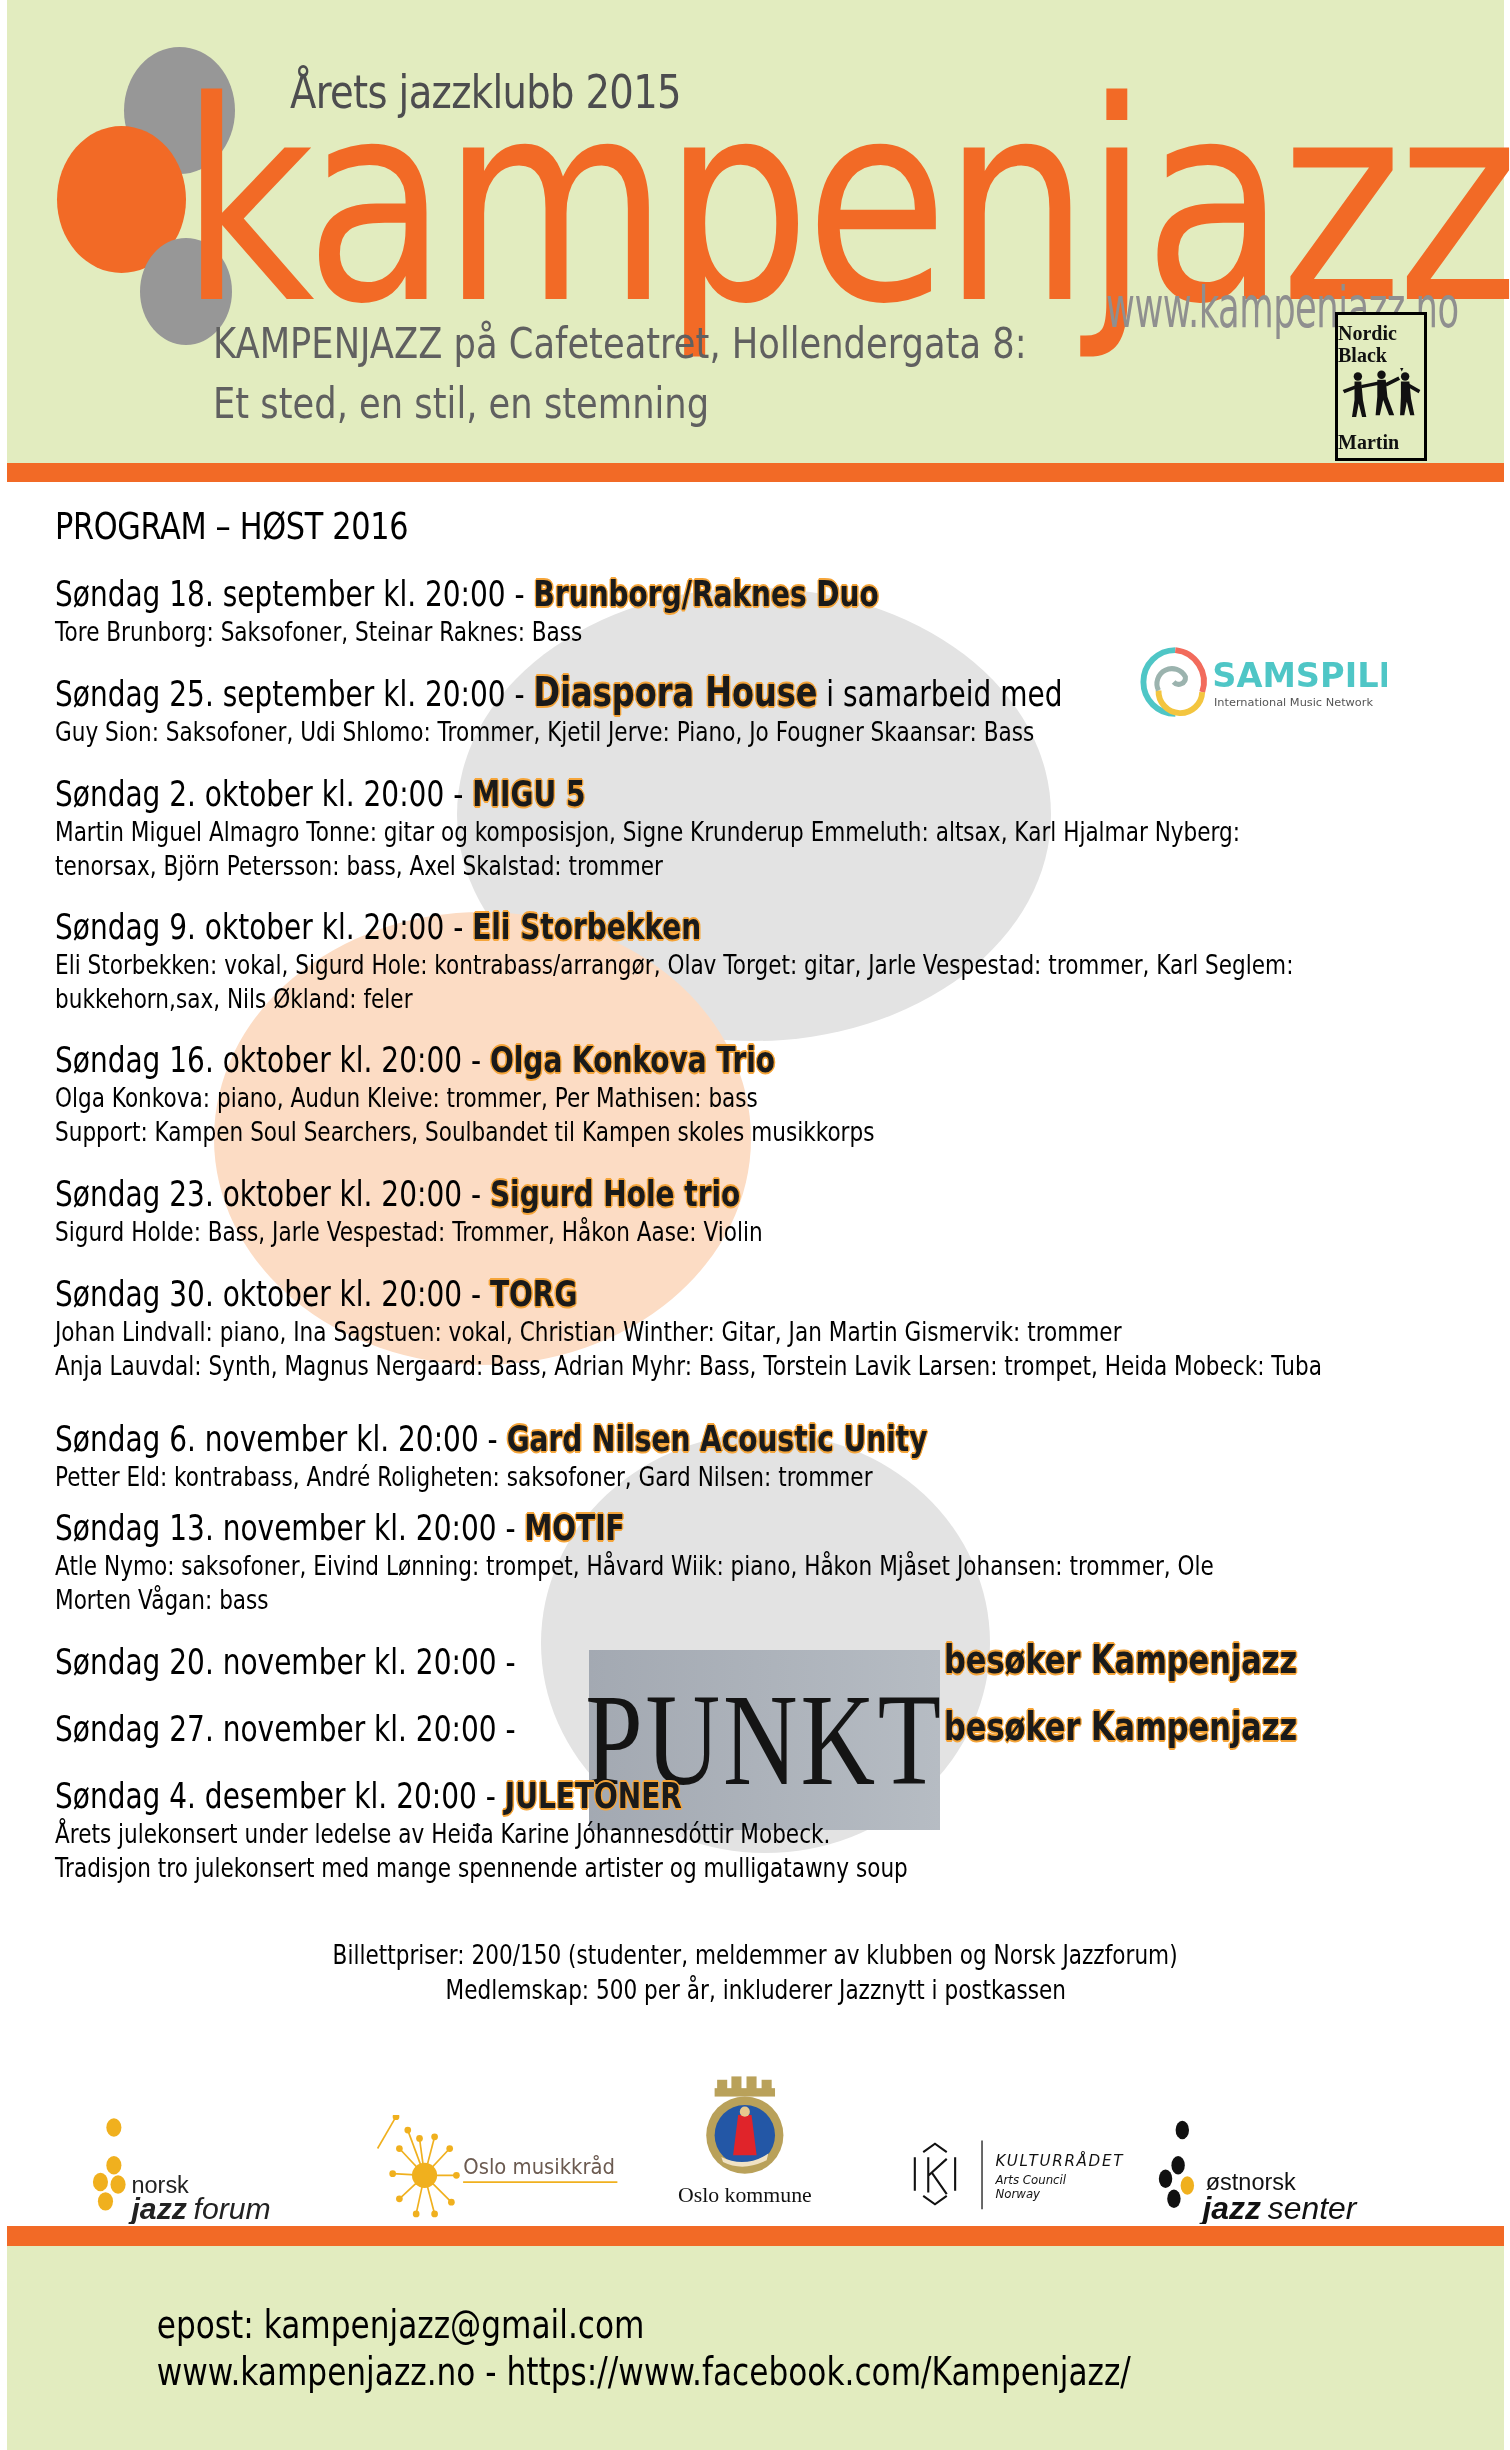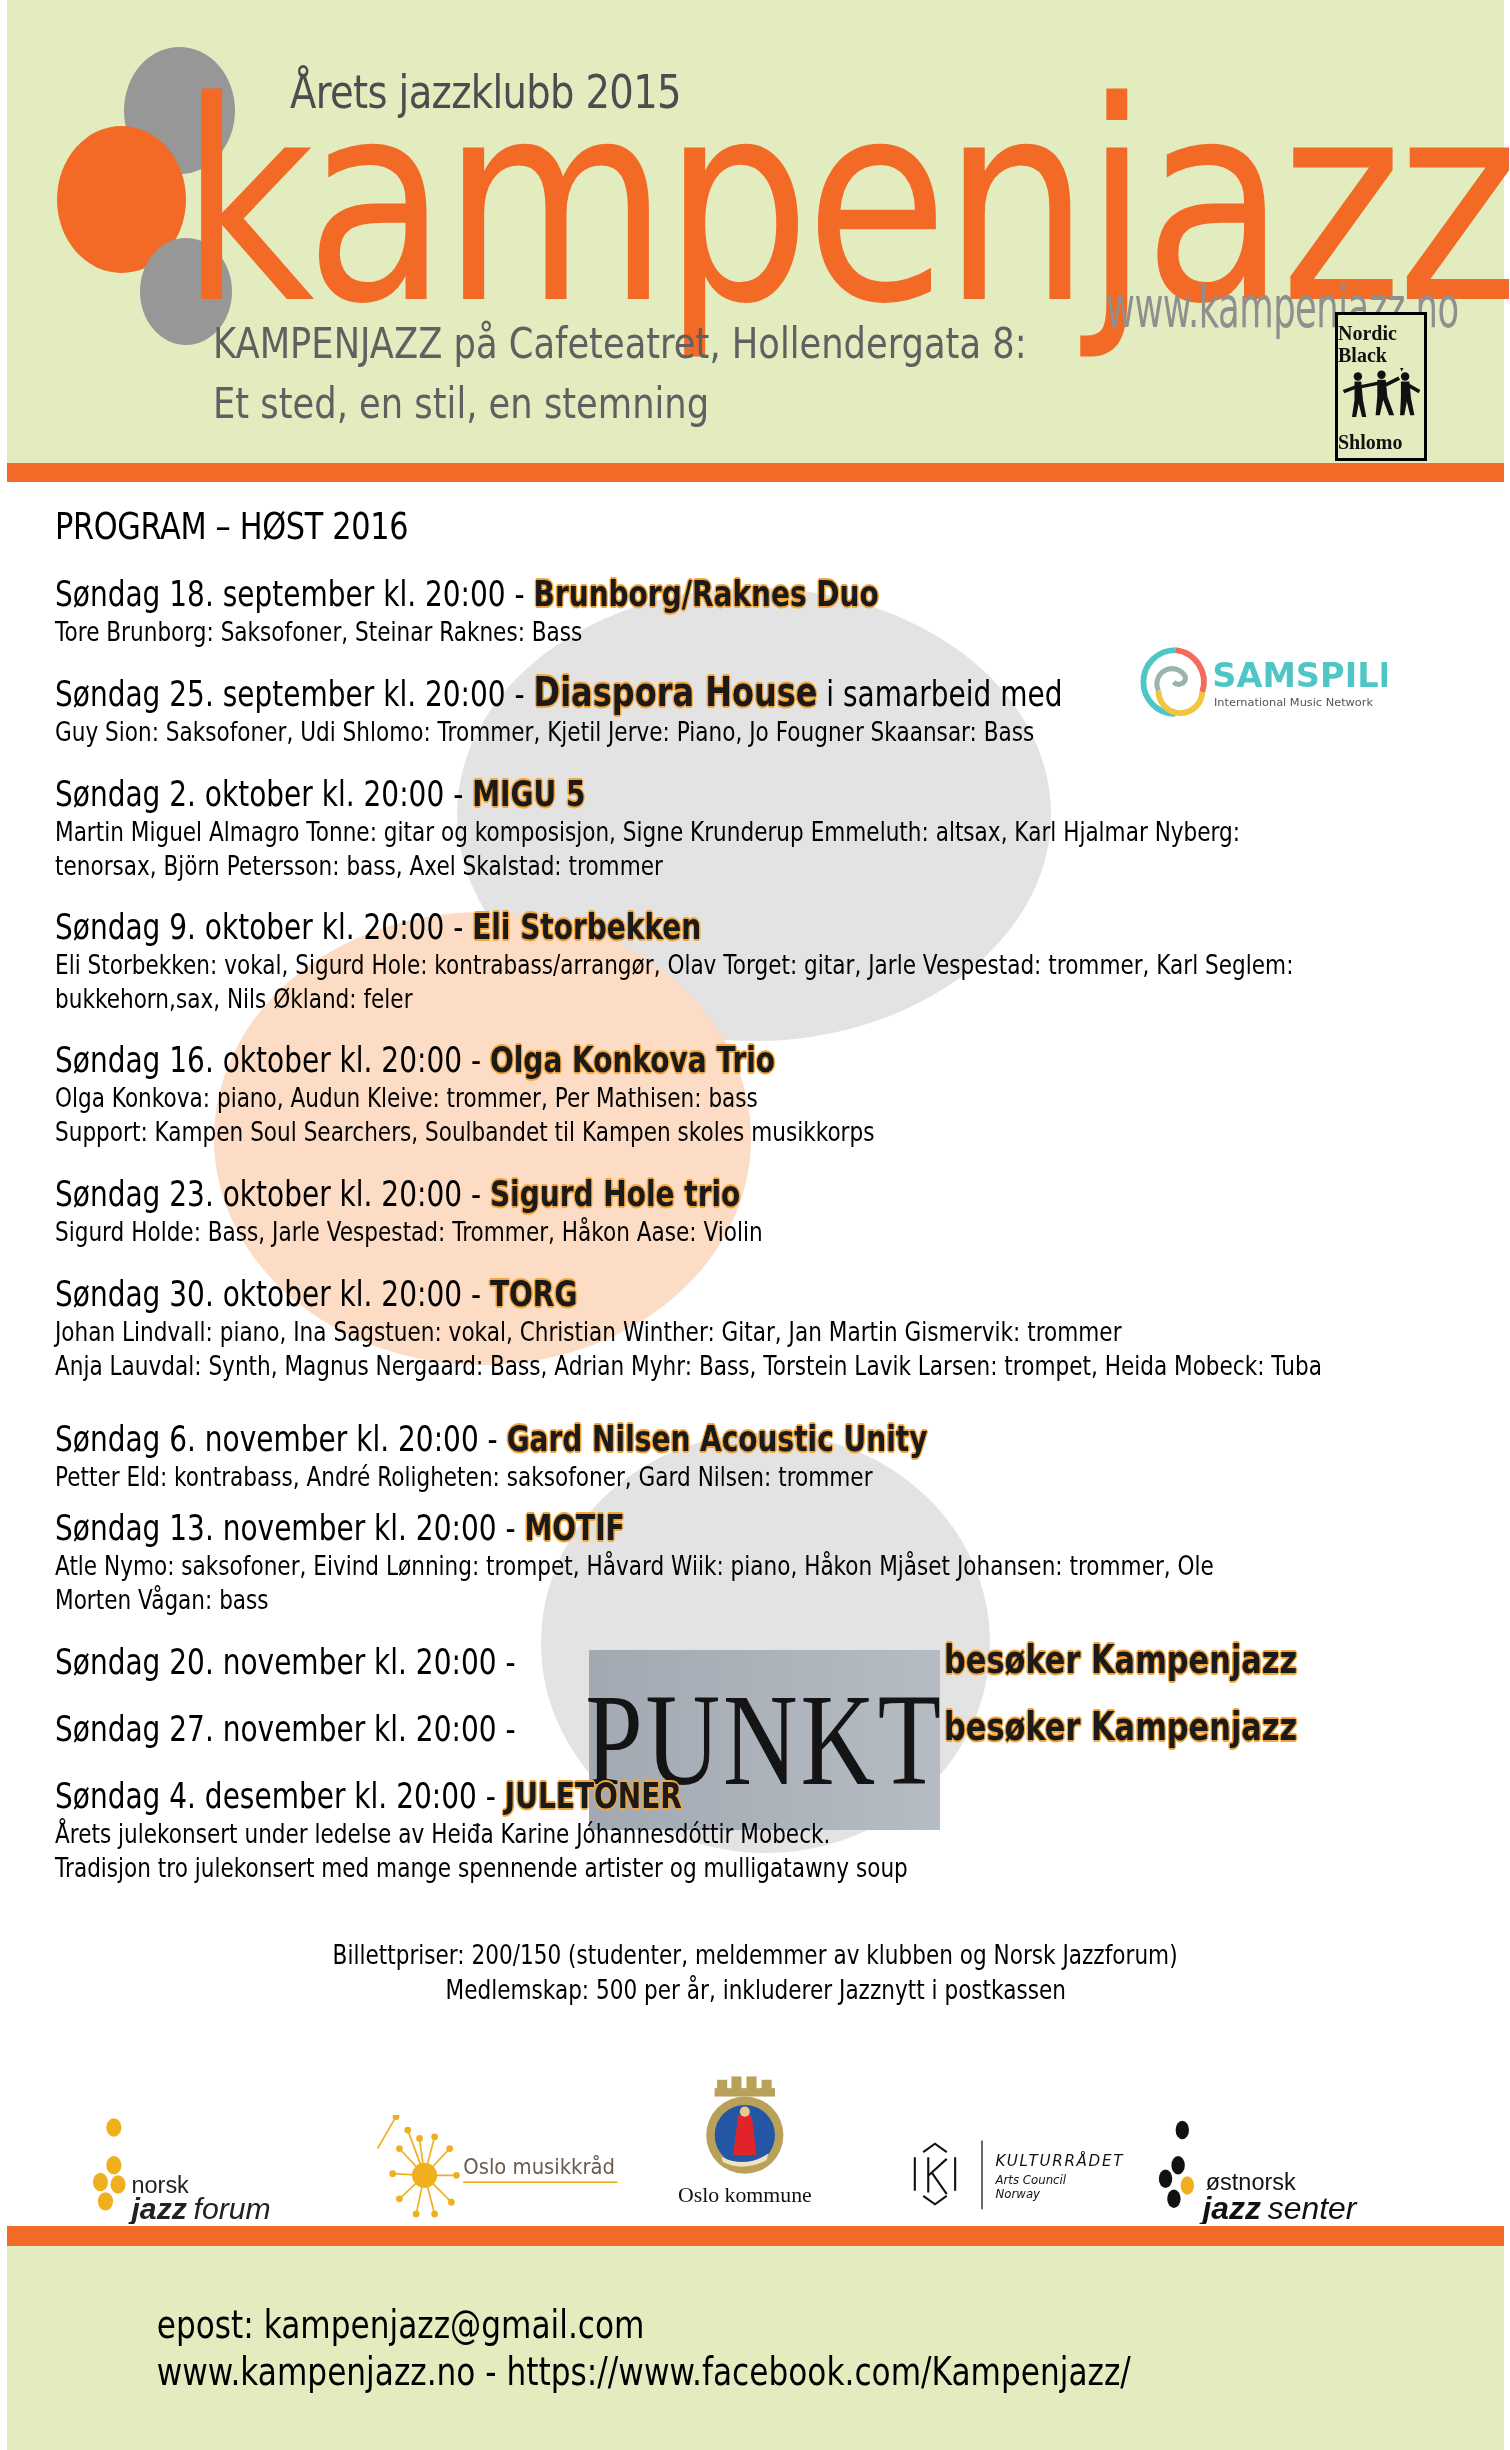--- a/index.html
+++ b/index.html
@@ -82,21 +82,21 @@
           <path d="M43 14 h10 l2 20 l8 22 h-6 l-7-18 l-4 18 h-5 l2-22 z"></path>
           <path d="M24 20 l20 -4 l0 4 l-20 4 z"></path>
           <path d="M52 18 l16 -8 l2 4 l-16 8z"></path>
         <circle cx="76" cy="10" r="5"></circle>
           <path d="M71 16 h10 l2 20 l4 20 h-5 l-4-16 l-3 16 h-5 l1-22 z"></path>
           <path d="M80 18 l14 8 l-2 4 l-14-8z"></path>
           <path d="M72 4 l-2 -4 l4 0 z"></path>
       </g>
     </svg>
   </div>
-  <div class="bottom">Shlomo</div>
+  <div class="bottom">Martin</div>
 </div>
 
 <div class="abs orange-bar" style="top:463px"></div>
 
 <div class="bg-circle bg-gray-a"></div>
 <div class="bg-circle bg-peach"></div>
 <div class="bg-circle bg-gray-b"></div>
 
 <div class="abs program-title">PROGRAM – HØST 2016</div>
 

